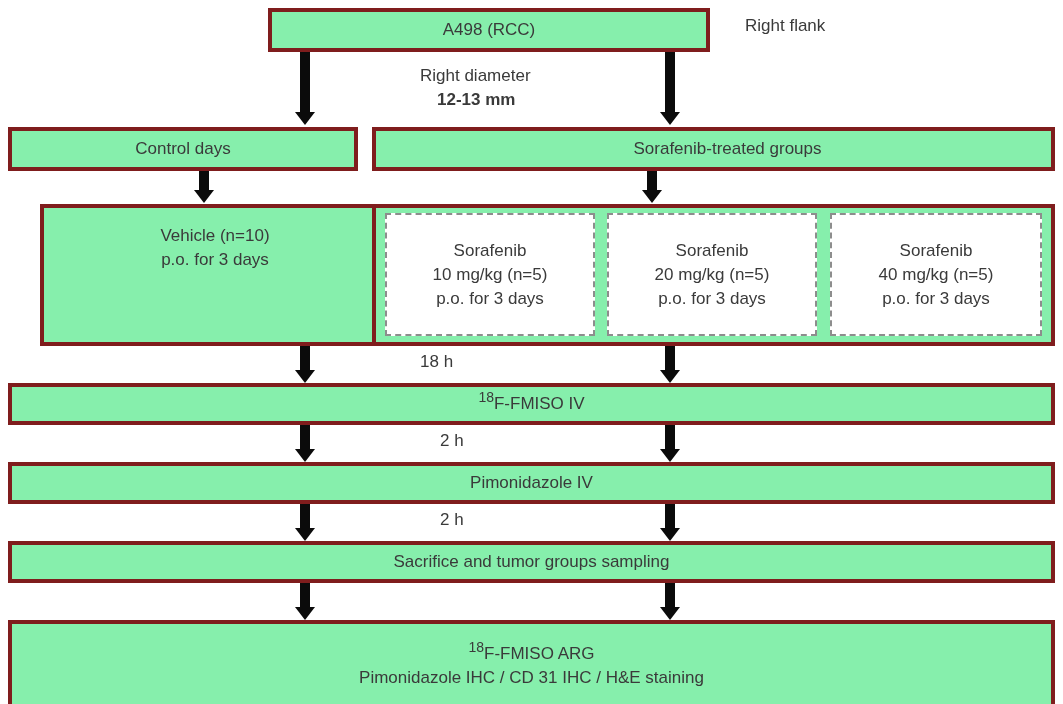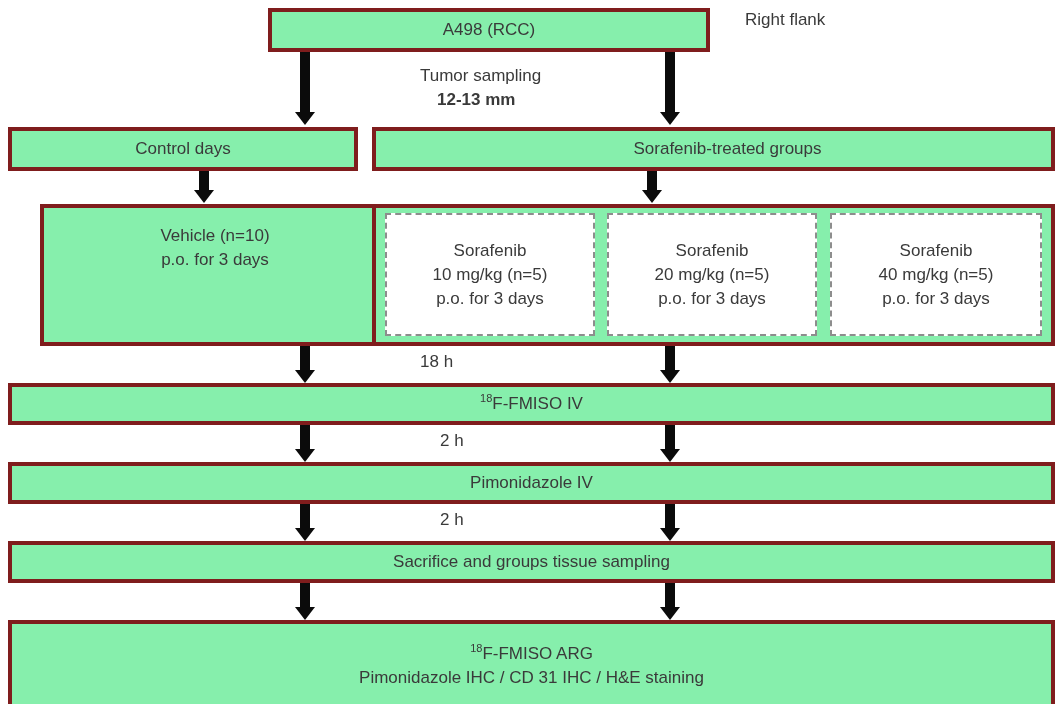--- a/index.html
+++ b/index.html
@@ -47,21 +47,21 @@
   }
   .free-label {
     position: absolute;
     font-size: 17px;
     line-height: 24px;
     color: #3a3a3a;
     white-space: nowrap;
     text-align: center;
   }
   sup {
-    font-size: 11px;
+    font-size: 14px;
     vertical-align: super;
     line-height: 0;
   }
   .arrow {
     position: absolute;
     width: 0;
     height: 0;
   }
   .arrow .shaft {
     position: absolute;
@@ -82,23 +82,23 @@
 </style>
 </head>
 <body>
 
 <div id="canvas">
 
   <div class="box center-v" style="left:268px; top:8px; width:442px; height:44px;">
     <div class="line">A498 (RCC)</div>
   </div>
 
-  <div class="free-label" style="left:745px; top:8px;">Right flank</div>
-
-  <div class="free-label" style="left:420px; top:64px;">Tumor sampling</div>
+  <div class="free-label" style="left:745px; top:14px;">Right flank</div>
+
+  <div class="free-label" style="left:420px; top:64px;">Right diameter</div>
   <div class="free-label" style="left:437px; top:88px;font-weight:bold;">12-13 mm</div>
 
   <div class="arrow" style="left:305px; top:52px;">
     <div class="shaft" style="height:60px;"></div>
     <div class="head" style="top:60px;"></div>
   </div>
 
   <div class="arrow" style="left:670px; top:52px;">
     <div class="shaft" style="height:60px;"></div>
     <div class="head" style="top:60px;"></div>
@@ -181,21 +181,21 @@
   <div class="arrow" style="left:305px; top:504px;">
     <div class="shaft" style="height:24px;"></div>
     <div class="head" style="top:24px;"></div>
   </div>
   <div class="arrow" style="left:670px; top:504px;">
     <div class="shaft" style="height:24px;"></div>
     <div class="head" style="top:24px;"></div>
   </div>
 
   <div class="box center-v" style="left:8px; top:541px; width:1047px; height:42px;">
-    <div class="line">Sacrifice and groups tissue sampling</div>
+    <div class="line">Sacrifice and tumor groups sampling</div>
   </div>
 
   <div class="arrow" style="left:305px; top:583px;">
     <div class="shaft" style="height:24px;"></div>
     <div class="head" style="top:24px;"></div>
   </div>
   <div class="arrow" style="left:670px; top:583px;">
     <div class="shaft" style="height:24px;"></div>
     <div class="head" style="top:24px;"></div>
   </div>

